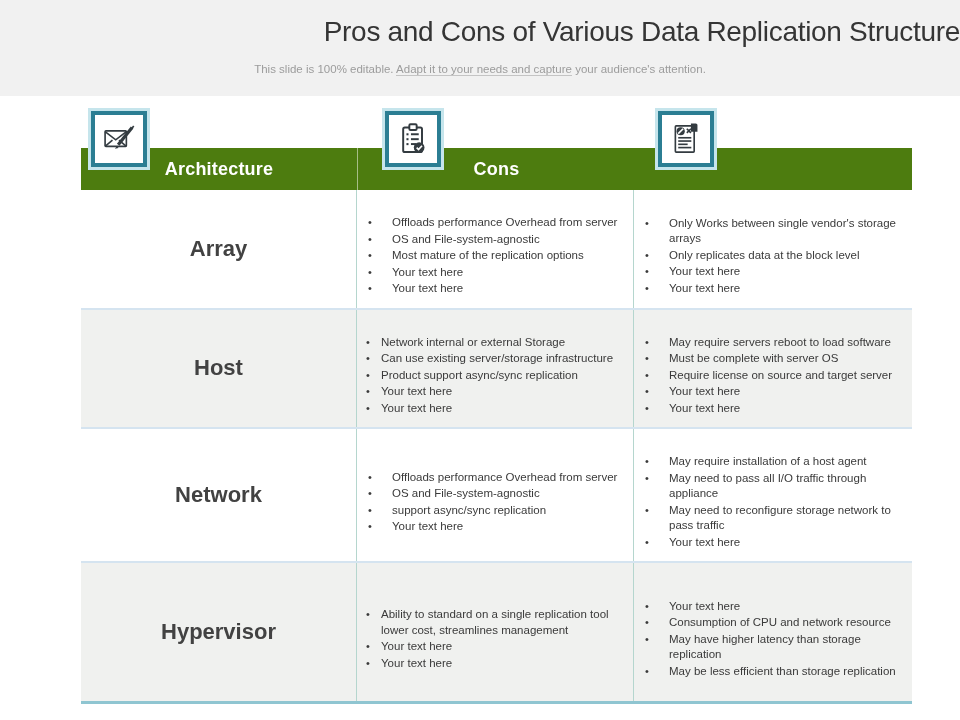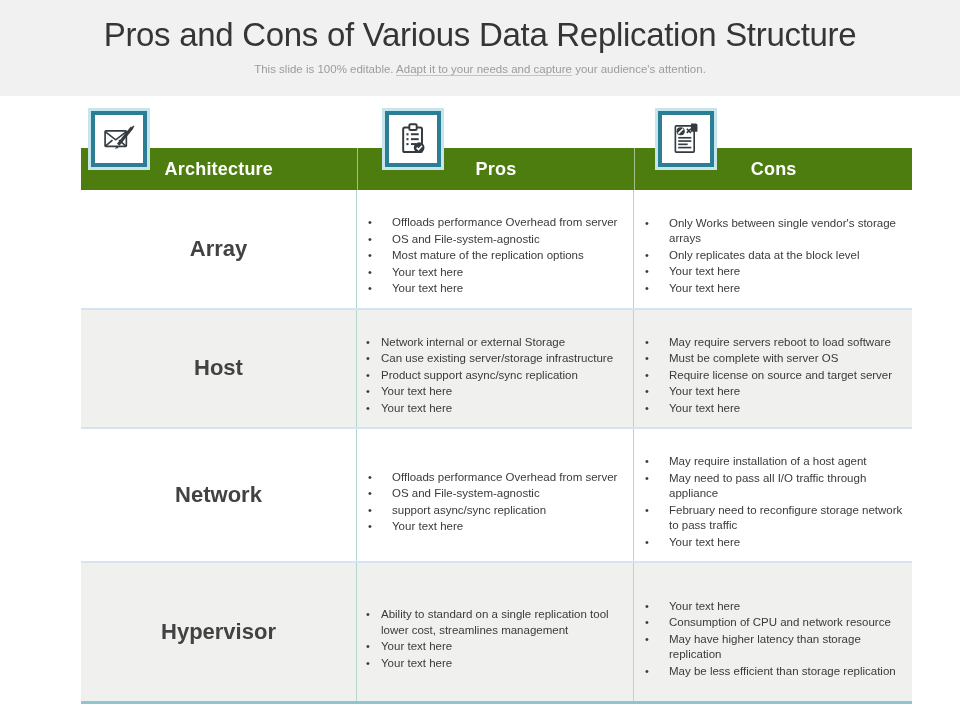--- a/index.html
+++ b/index.html
@@ -6,21 +6,21 @@
   .slide {
     position:relative; width:960px; height:720px; overflow:hidden;
     background:#ffffff; font-family:"Liberation Sans", sans-serif;
   }
   .top-band {
     position:absolute; left:0; top:0; width:960px; height:96px;
     background:#f1f1f1;
   }
   .page-title {
     position:absolute; left:0; top:16px; width:960px; margin:0;
-    text-align:center; font-size:33px; font-weight:400; color:#353535;
+    text-align:right; font-size:28px; font-weight:400; color:#353535;
     letter-spacing:-0.3px;
   }
   .subtitle {
     position:absolute; left:0; top:63px; width:960px; margin:0;
     text-align:center; font-size:11.5px; color:#9c9c9c;
   }
   .subtitle .u-seg { border-bottom:1px solid #c4c4c4; padding-bottom:0; }
 
   .rep-table {
     position:absolute; left:81px; top:148px; width:831px;
@@ -130,21 +130,20 @@
             <line x1="28" y1="9.5" x2="23" y2="14.5"></line>
             <line x1="12.5" y1="20.5" x2="28.5" y2="20.5"></line>
             <line x1="12.5" y1="24.5" x2="28.5" y2="24.5"></line>
             <line x1="12.5" y1="28.5" x2="24" y2="28.5"></line>
             <line x1="12.5" y1="32.5" x2="28.5" y2="32.5"></line>
           </svg>
         </span>
       </div>
 
       <div class="th c1">Architecture</div>
-      <div class="th c2">Pros</div>
       <div class="th c3">Cons</div>
     </div>
 
     <div class="tbody">
   <div class="row" style="min-height: 115px;">
     <div class="cell arch">
       <span class="arch-label">Array</span>
     </div>
     <div class="cell listcell pros">
       <ul class="bullets wide">
@@ -198,21 +197,21 @@
               <li>Offloads performance Overhead from server</li>
               <li>OS and File-system-agnostic</li>
               <li>support async/sync replication</li>
               <li>Your text here</li>
             </ul>
     </div>
     <div class="cell listcell cons">
       <ul class="bullets wide">
               <li>May require installation of a host agent</li>
               <li>May need to pass all I/O traffic through appliance</li>
-              <li>February need to reconfigure storage network to pass traffic</li>
+              <li>May need to reconfigure storage network to pass traffic</li>
               <li>Your text here</li>
             </ul>
     </div>
   </div>
 
   <div class="row alt" style="min-height: 138px;">
     <div class="cell arch">
       <span class="arch-label">Hypervisor</span>
     </div>
     <div class="cell listcell pros">

